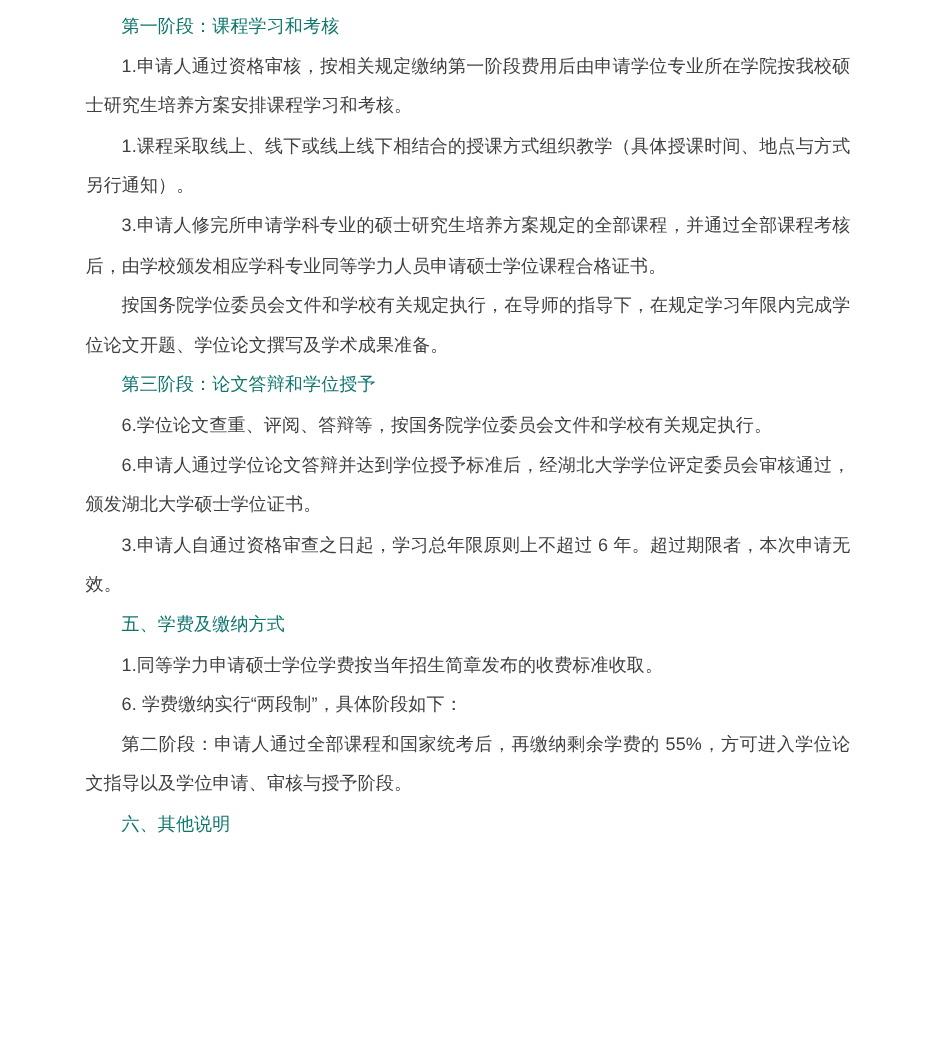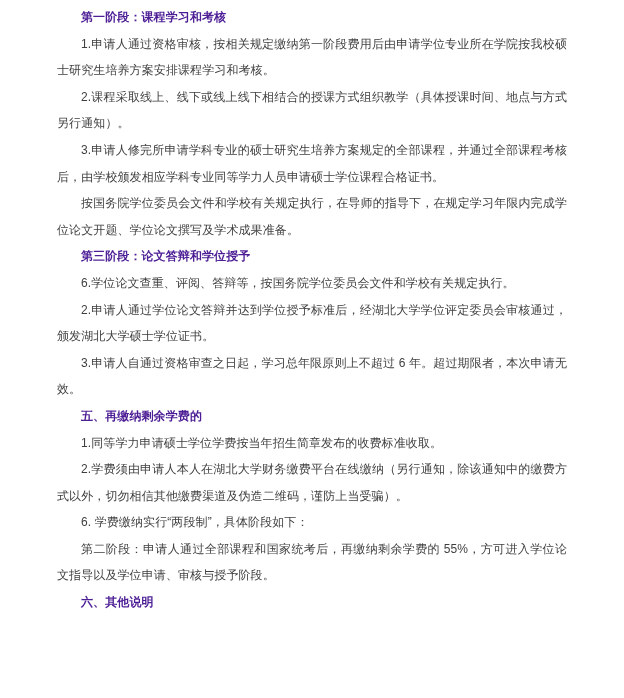--- a/index.html
+++ b/index.html
@@ -24,36 +24,35 @@
     color: #3f3f3f;
     text-align: justify;
     letter-spacing: 0.1px;
   }
   .doc-page p {
     margin: 0;
     padding: 0;
     text-indent: 2em;
   }
   .doc-page p.heading {
-    font-weight: bold;
-    color: #4c1d95;
+    font-weight: normal;
+    color: #0f766e;
   }
 </style>
 </head>
 <body>
 
 <div class="doc-page">
   <p class="heading">第一阶段：课程学习和考核</p>
   <p class="paragraph">1.申请人通过资格审核，按相关规定缴纳第一阶段费用后由申请学位专业所在学院按我校硕士研究生培养方案安排课程学习和考核。</p>
-  <p class="paragraph">2.课程采取线上、线下或线上线下相结合的授课方式组织教学（具体授课时间、地点与方式另行通知）。</p>
+  <p class="paragraph">1.课程采取线上、线下或线上线下相结合的授课方式组织教学（具体授课时间、地点与方式另行通知）。</p>
   <p class="paragraph">3.申请人修完所申请学科专业的硕士研究生培养方案规定的全部课程，并通过全部课程考核后，由学校颁发相应学科专业同等学力人员申请硕士学位课程合格证书。</p>
   <p class="paragraph">按国务院学位委员会文件和学校有关规定执行，在导师的指导下，在规定学习年限内完成学位论文开题、学位论文撰写及学术成果准备。</p>
   <p class="heading">第三阶段：论文答辩和学位授予</p>
   <p class="paragraph">6.学位论文查重、评阅、答辩等，按国务院学位委员会文件和学校有关规定执行。</p>
-  <p class="paragraph">2.申请人通过学位论文答辩并达到学位授予标准后，经湖北大学学位评定委员会审核通过，颁发湖北大学硕士学位证书。</p>
+  <p class="paragraph">6.申请人通过学位论文答辩并达到学位授予标准后，经湖北大学学位评定委员会审核通过，颁发湖北大学硕士学位证书。</p>
   <p class="paragraph">3.申请人自通过资格审查之日起，学习总年限原则上不超过 6 年。超过期限者，本次申请无效。</p>
-  <p class="heading">五、再缴纳剩余学费的</p>
+  <p class="heading">五、学费及缴纳方式</p>
   <p class="paragraph">1.同等学力申请硕士学位学费按当年招生简章发布的收费标准收取。</p>
-  <p class="paragraph">2.学费须由申请人本人在湖北大学财务缴费平台在线缴纳（另行通知，除该通知中的缴费方式以外，切勿相信其他缴费渠道及伪造二维码，谨防上当受骗）。</p>
   <p class="paragraph">6. 学费缴纳实行“两段制”，具体阶段如下：</p>
   <p class="paragraph">第二阶段：申请人通过全部课程和国家统考后，再缴纳剩余学费的 55%，方可进入学位论文指导以及学位申请、审核与授予阶段。</p>
   <p class="heading">六、其他说明</p>
 </div>
 
 </body></html>

